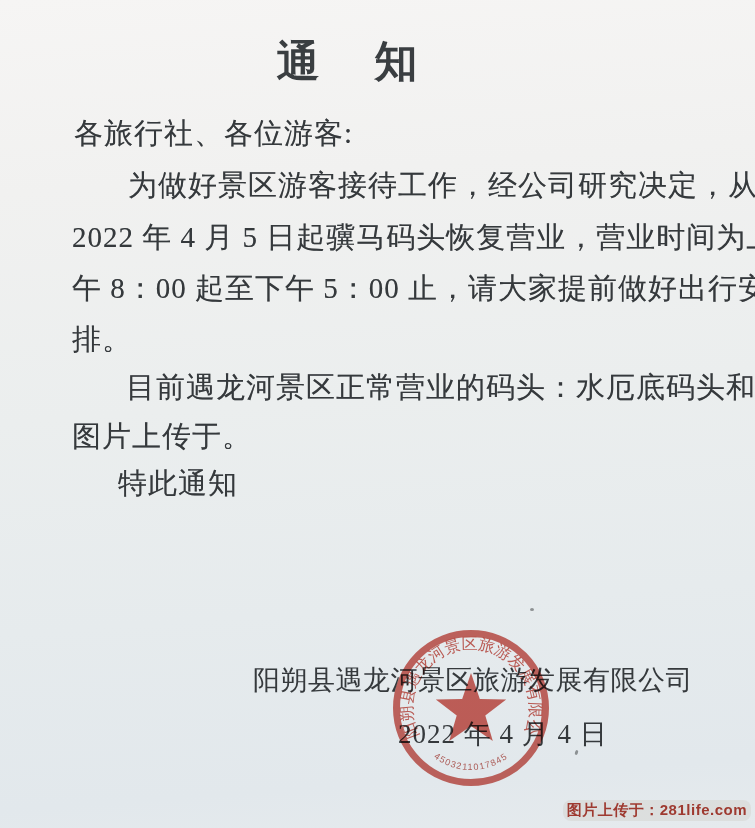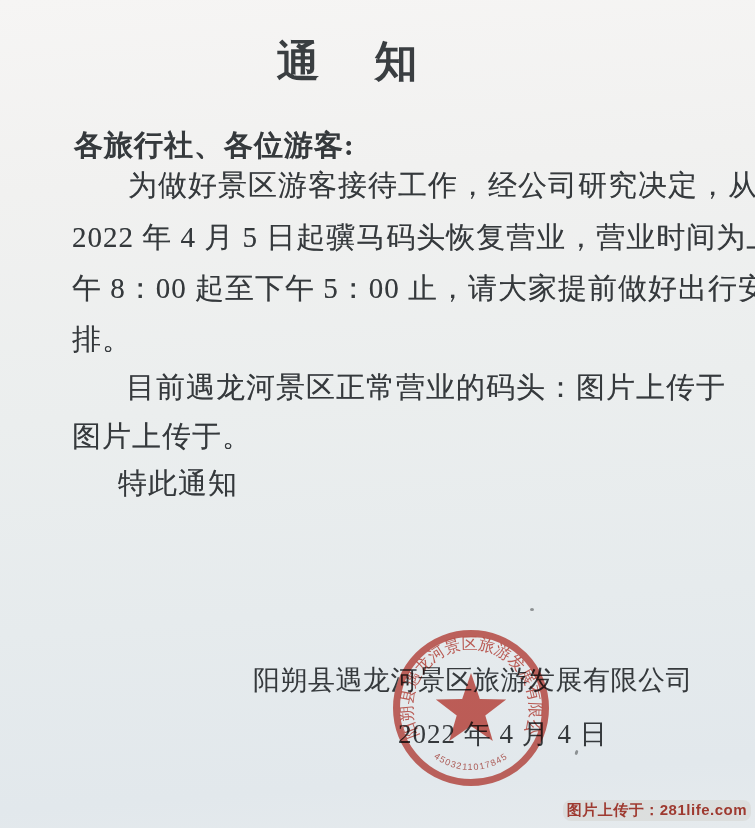--- a/index.html
+++ b/index.html
@@ -92,28 +92,28 @@
   .speck-1 { left: 530px; top: 608px; width: 4px; height: 3px; }
   .speck-2 { left: 575px; top: 750px; width: 3px; height: 5px; transform: rotate(20deg); }
 </style>
 </head>
 <body>
 
 <div class="page">
 
   <div class="doc-title">通　知</div>
 
-  <div class="t-line" style="top:126px; left:74px;font-weight:bold;">各旅行社、各位游客:</div>
+  <div class="t-line" style="top:114px; left:74px;">各旅行社、各位游客:</div>
 
   <div class="t-line" style="top:166px; left:128px;">为做好景区游客接待工作，经公司研究决定，从</div>
   <div class="t-line" style="top:218px; left:72px;">2022 年 4 月 5 日起骥马码头恢复营业，营业时间为上</div>
   <div class="t-line" style="top:269px; left:72px;">午 8：00 起至下午 5：00 止，请大家提前做好出行安</div>
   <div class="t-line" style="top:320px; left:72px;">排。</div>
 
-  <div class="t-line" style="top:368px; left:126px;">目前遇龙河景区正常营业的码头：图片上传于</div>
+  <div class="t-line" style="top:368px; left:126px;">目前遇龙河景区正常营业的码头：水厄底码头和</div>
   <div class="t-line" style="top:417px; left:72px;">图片上传于。</div>
 
   <div class="t-line" style="top:464px; left:118px;">特此通知</div>
 
   <div class="sig-company">阳朔县遇龙河景区旅游发展有限公司</div>
 
   <div class="sig-date">2022 年 4 月 4 日</div>
 
   <div class="stamp">
     <svg width="200" height="200" viewBox="0 0 200 200">

